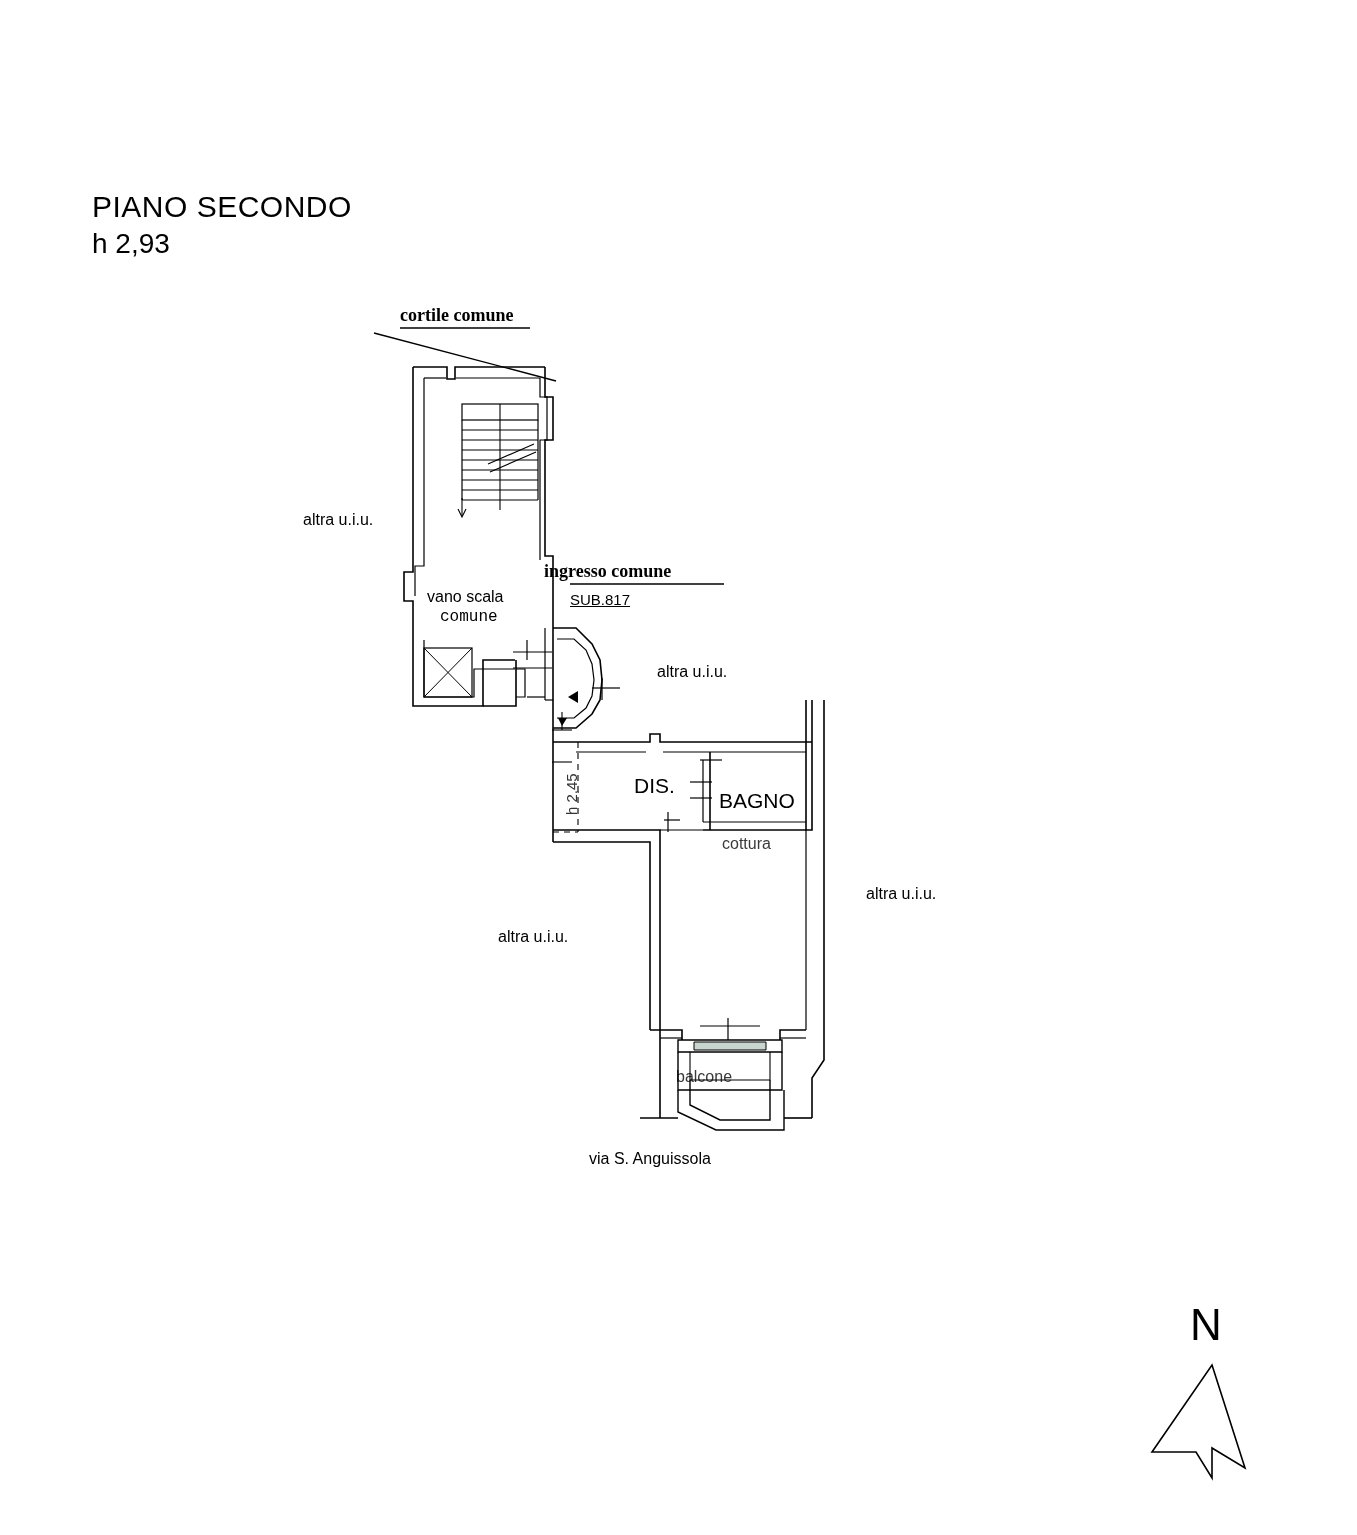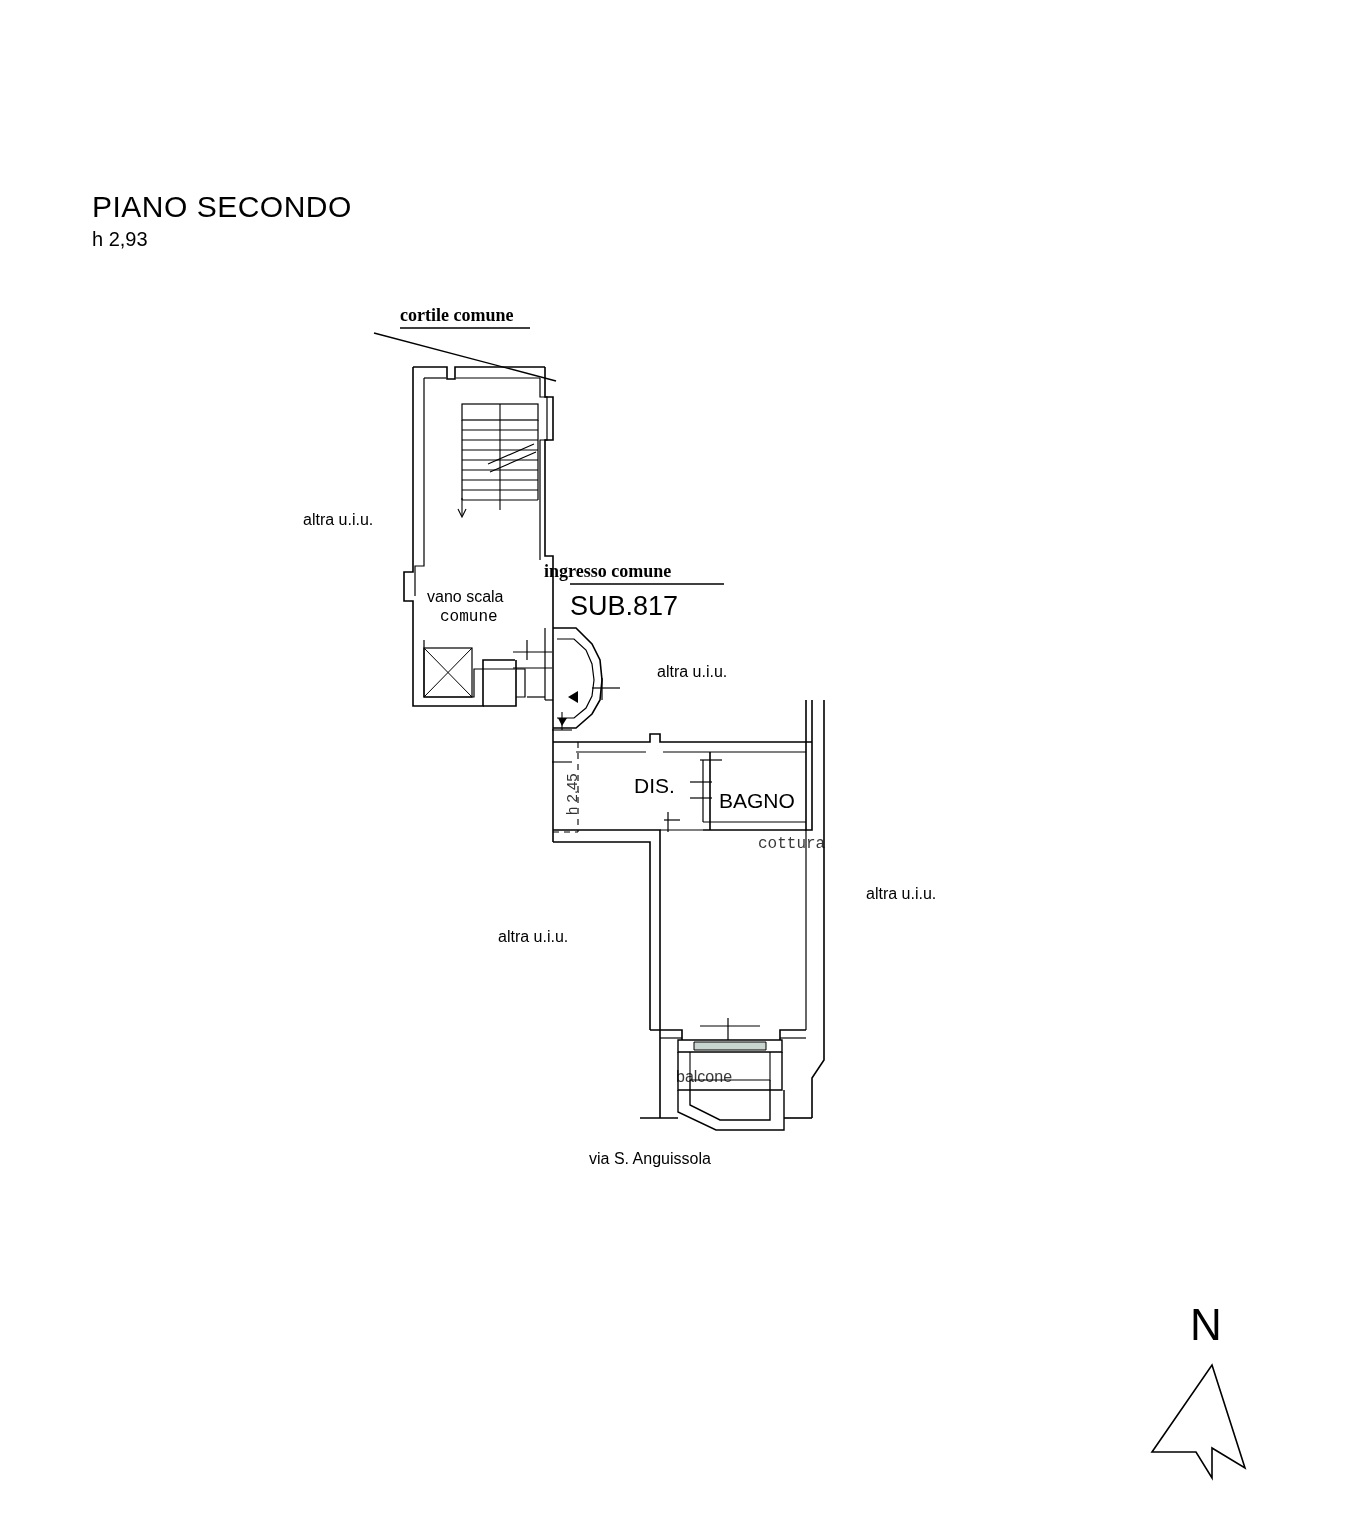--- a/index.html
+++ b/index.html
@@ -25,35 +25,36 @@
     position: absolute;
     white-space: nowrap;
     color: #000;
     font-family: "Liberation Sans", sans-serif;
   }
   .title-main {
     font-size: 30px;
     letter-spacing: 0.5px;
   }
   .title-sub {
-    font-size: 20px;
+    font-size: 28px;
   }
   .lbl-bold {
     font-size: 18px;
     font-weight: bold;
     font-family: Liberation Serif, serif;
   }
   .lbl {
     font-size: 16px;
   }
   .lbl-room {
     font-size: 21px;
   }
   .lbl-sub {
-    font-size: 27px;
+    font-size: 15px;
+    text-decoration: underline;
   }
   .lbl-small {
     font-size: 16px;
     color: #3a3a3a;
   }
   .lbl-vert {
     font-size: 15px;
     color: #333;
     transform: rotate(-90deg);
     transform-origin: left top;
@@ -76,21 +77,21 @@
   <div class="txt lbl" style="left:303px; top:511px;">altra u.i.u.</div>
   <div class="txt lbl" style="left:427px; top:588px;">vano scala</div>
   <div class="txt lbl" style="left:440px; top:608px;font-family:Liberation Mono, monospace;">comune</div>
   <div class="txt lbl-bold" style="left:544px; top:561px;">ingresso comune</div>
   <div class="txt lbl-sub" style="left:570px; top:591px;">SUB.817</div>
   <div class="txt lbl" style="left:657px; top:663px;">altra u.i.u.</div>
   <div class="txt lbl" style="left:866px; top:885px;">altra u.i.u.</div>
   <div class="txt lbl" style="left:498px; top:928px;">altra u.i.u.</div>
   <div class="txt lbl-room" style="left:618px; top:774px;margin-left:16px;">DIS.</div>
   <div class="txt lbl-room" style="left:719px; top:789px;">BAGNO</div>
-  <div class="txt lbl-small" style="left:758px; top:835px;font-family:Liberation Mono, monospace;">cottura</div>
+  <div class="txt lbl-small" style="left:722px; top:835px;">cottura</div>
   <div class="txt lbl-small" style="left:676px; top:1068px;">balcone</div>
   <div class="txt lbl" style="left:589px; top:1150px;">via S. Anguissola</div>
   <div class="txt lbl-vert" style="left:563px; top:815px;">h 2,45</div>
 
   <div class="txt north-letter" style="left:1190px; top:1300px;">N</div>
 
   <svg width="1357" height="1535" viewBox="0 0 1357 1535">
     <g fill="none" stroke="#000000" stroke-width="1.6" shape-rendering="geometricPrecision">
 
       <line x1="374" y1="333" x2="556" y2="381" stroke-width="1.4"></line>

